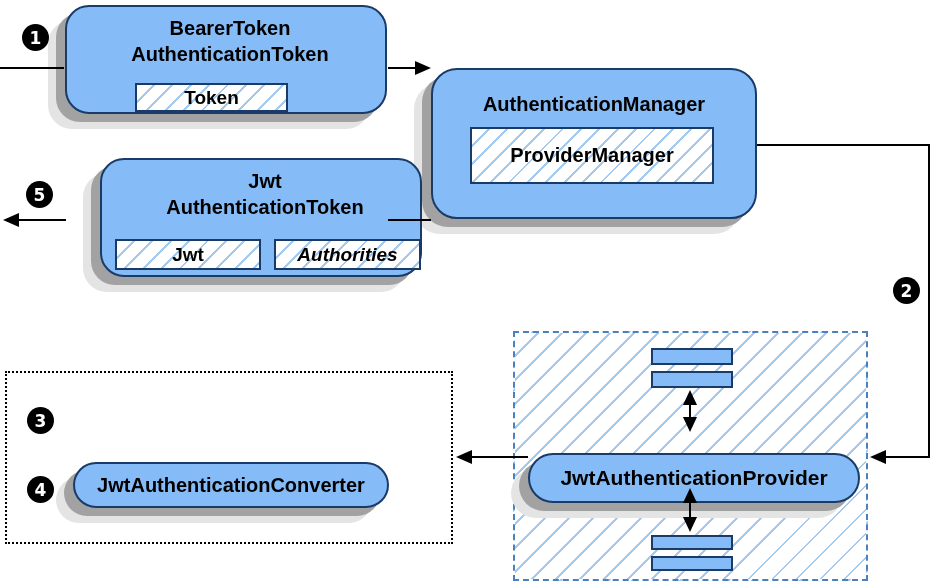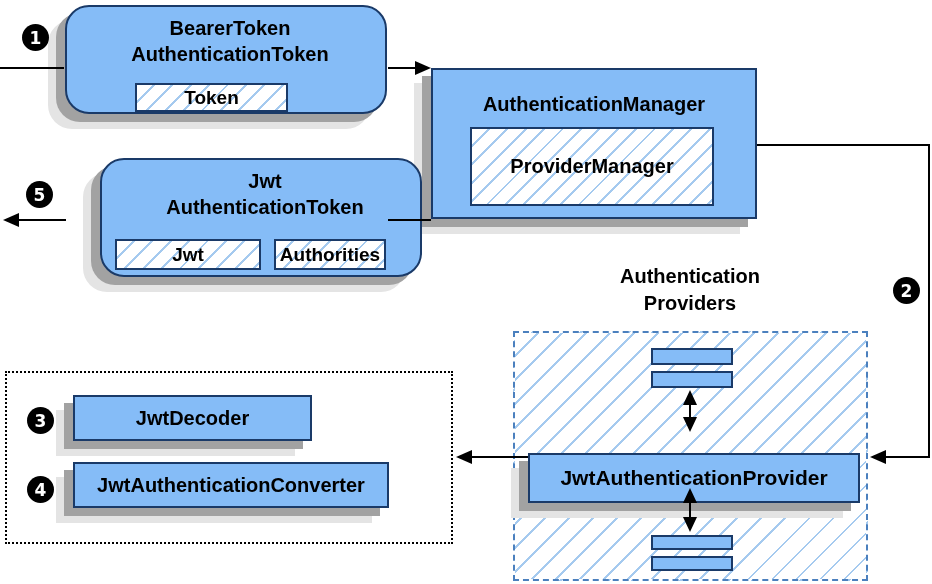--- a/index.html
+++ b/index.html
@@ -4,21 +4,21 @@
 <style>
   html,body{margin:0;padding:0;background:#fff;}
   .canvas{
     position:relative;width:932px;height:584px;background:#ffffff;
     font-family:"Liberation Sans",sans-serif;overflow:hidden;color:#000;
   }
   .node{
     position:absolute;background:#85BCF7;border:2px solid #1A3A68;
     box-sizing:border-box;
   }
-  .shadow{box-shadow:-9px 8px 0 #A2A2A2,-17px 15px 0 #E4E4E4;}
+  .shadow{box-shadow:-9px 8px 0 #A2A2A2,-17px 15px 0 #E4E4E4;border-radius:26px;}
   .rounded{border-radius:24px;padding-left:8px;}
   .node-title{
     font-weight:bold;font-size:20px;text-align:center;line-height:26px;
   }
   .node-title span{display:block;}
   .field{
     position:absolute;border:2px solid #1A3A68;box-sizing:border-box;
     display:flex;align-items:center;justify-content:center;
     font-weight:bold;font-size:19px;background:#fff;
   }
@@ -77,51 +77,45 @@
   <div class="node rounded shadow" style="left:65px;top:5px;width:322px;height:109px;">
     <div class="node-title" style="padding-top:8px;">
       <span>BearerToken</span>
       <span>AuthenticationToken</span>
     </div>
     <div class="field hatch" style="left:68px;top:76px;width:153px;height:29px;">Token</div>
   </div>
 
   <div class="node shadow" style="left:431px;top:68px;width:326px;height:151px;">
     <div class="node-title" style="padding-top:21px;">AuthenticationManager</div>
-    <div class="field hatch" style="left:37px;top:57px;width:244px;height:79px;font-size:20px;">ProviderManager</div>
+    <div class="field hatch" style="left:37px;top:57px;width:244px;height:57px;font-size:20px;">ProviderManager</div>
   </div>
 
   <div class="node rounded shadow" style="left:65px;top:158px;width:322px;height:119px;margin-left:35px;">
     <div class="node-title" style="padding-top:8px;">
       <span>Jwt</span>
       <span>AuthenticationToken</span>
     </div>
     <div class="field hatch" style="left:13px;top:79px;width:146px;height:31px;">Jwt</div>
-    <div class="field hatch" style="left:172px;top:79px;width:112px;height:31px;">Authorities</div>
+    <div class="field hatch" style="left:172px;top:79px;width:147px;height:31px;font-style:italic;">Authorities</div>
   </div>
 
-  <div class="label" style="left:565px;top:263px;width:250px;">
-
-    <span>Authentication</span>
-    <span>Providers</span>
-  </div>
 
   <div class="group-dashed-blue hatch-lg"></div>
 
   <div class="bar" style="left:651px;top:348px;"></div>
   <div class="bar" style="left:651px;top:371px;"></div>
 
   <div class="node shadow flex-center bold21" style="left:528px;top:433px;width:332px;height:50px;margin-top:20px;">JwtAuthenticationProvider</div>
 
   <div class="bar" style="left:651px;top:535px;height:15px;"></div>
   <div class="bar" style="left:651px;top:556px;height:15px;"></div>
 
   <div class="group-dotted-black"></div>
 
-  <div class="node shadow flex-center bold20" style="left:73px;top:395px;width:239px;height:46px;">JwtDecoder</div>
 
   <div class="node shadow flex-center bold20" style="left:73px;top:462px;width:316px;height:46px;">JwtAuthenticationConverter</div>
 
   <svg class="connectors" viewBox="0 0 932 584">
     <g stroke="#000" stroke-width="2" fill="#000">
 
       <line x1="0" y1="68" x2="64" y2="68"></line>
 
       <line x1="388" y1="68" x2="416" y2="68"></line>
       <polygon points="431,68 415,61 415,75" stroke="none"></polygon>

